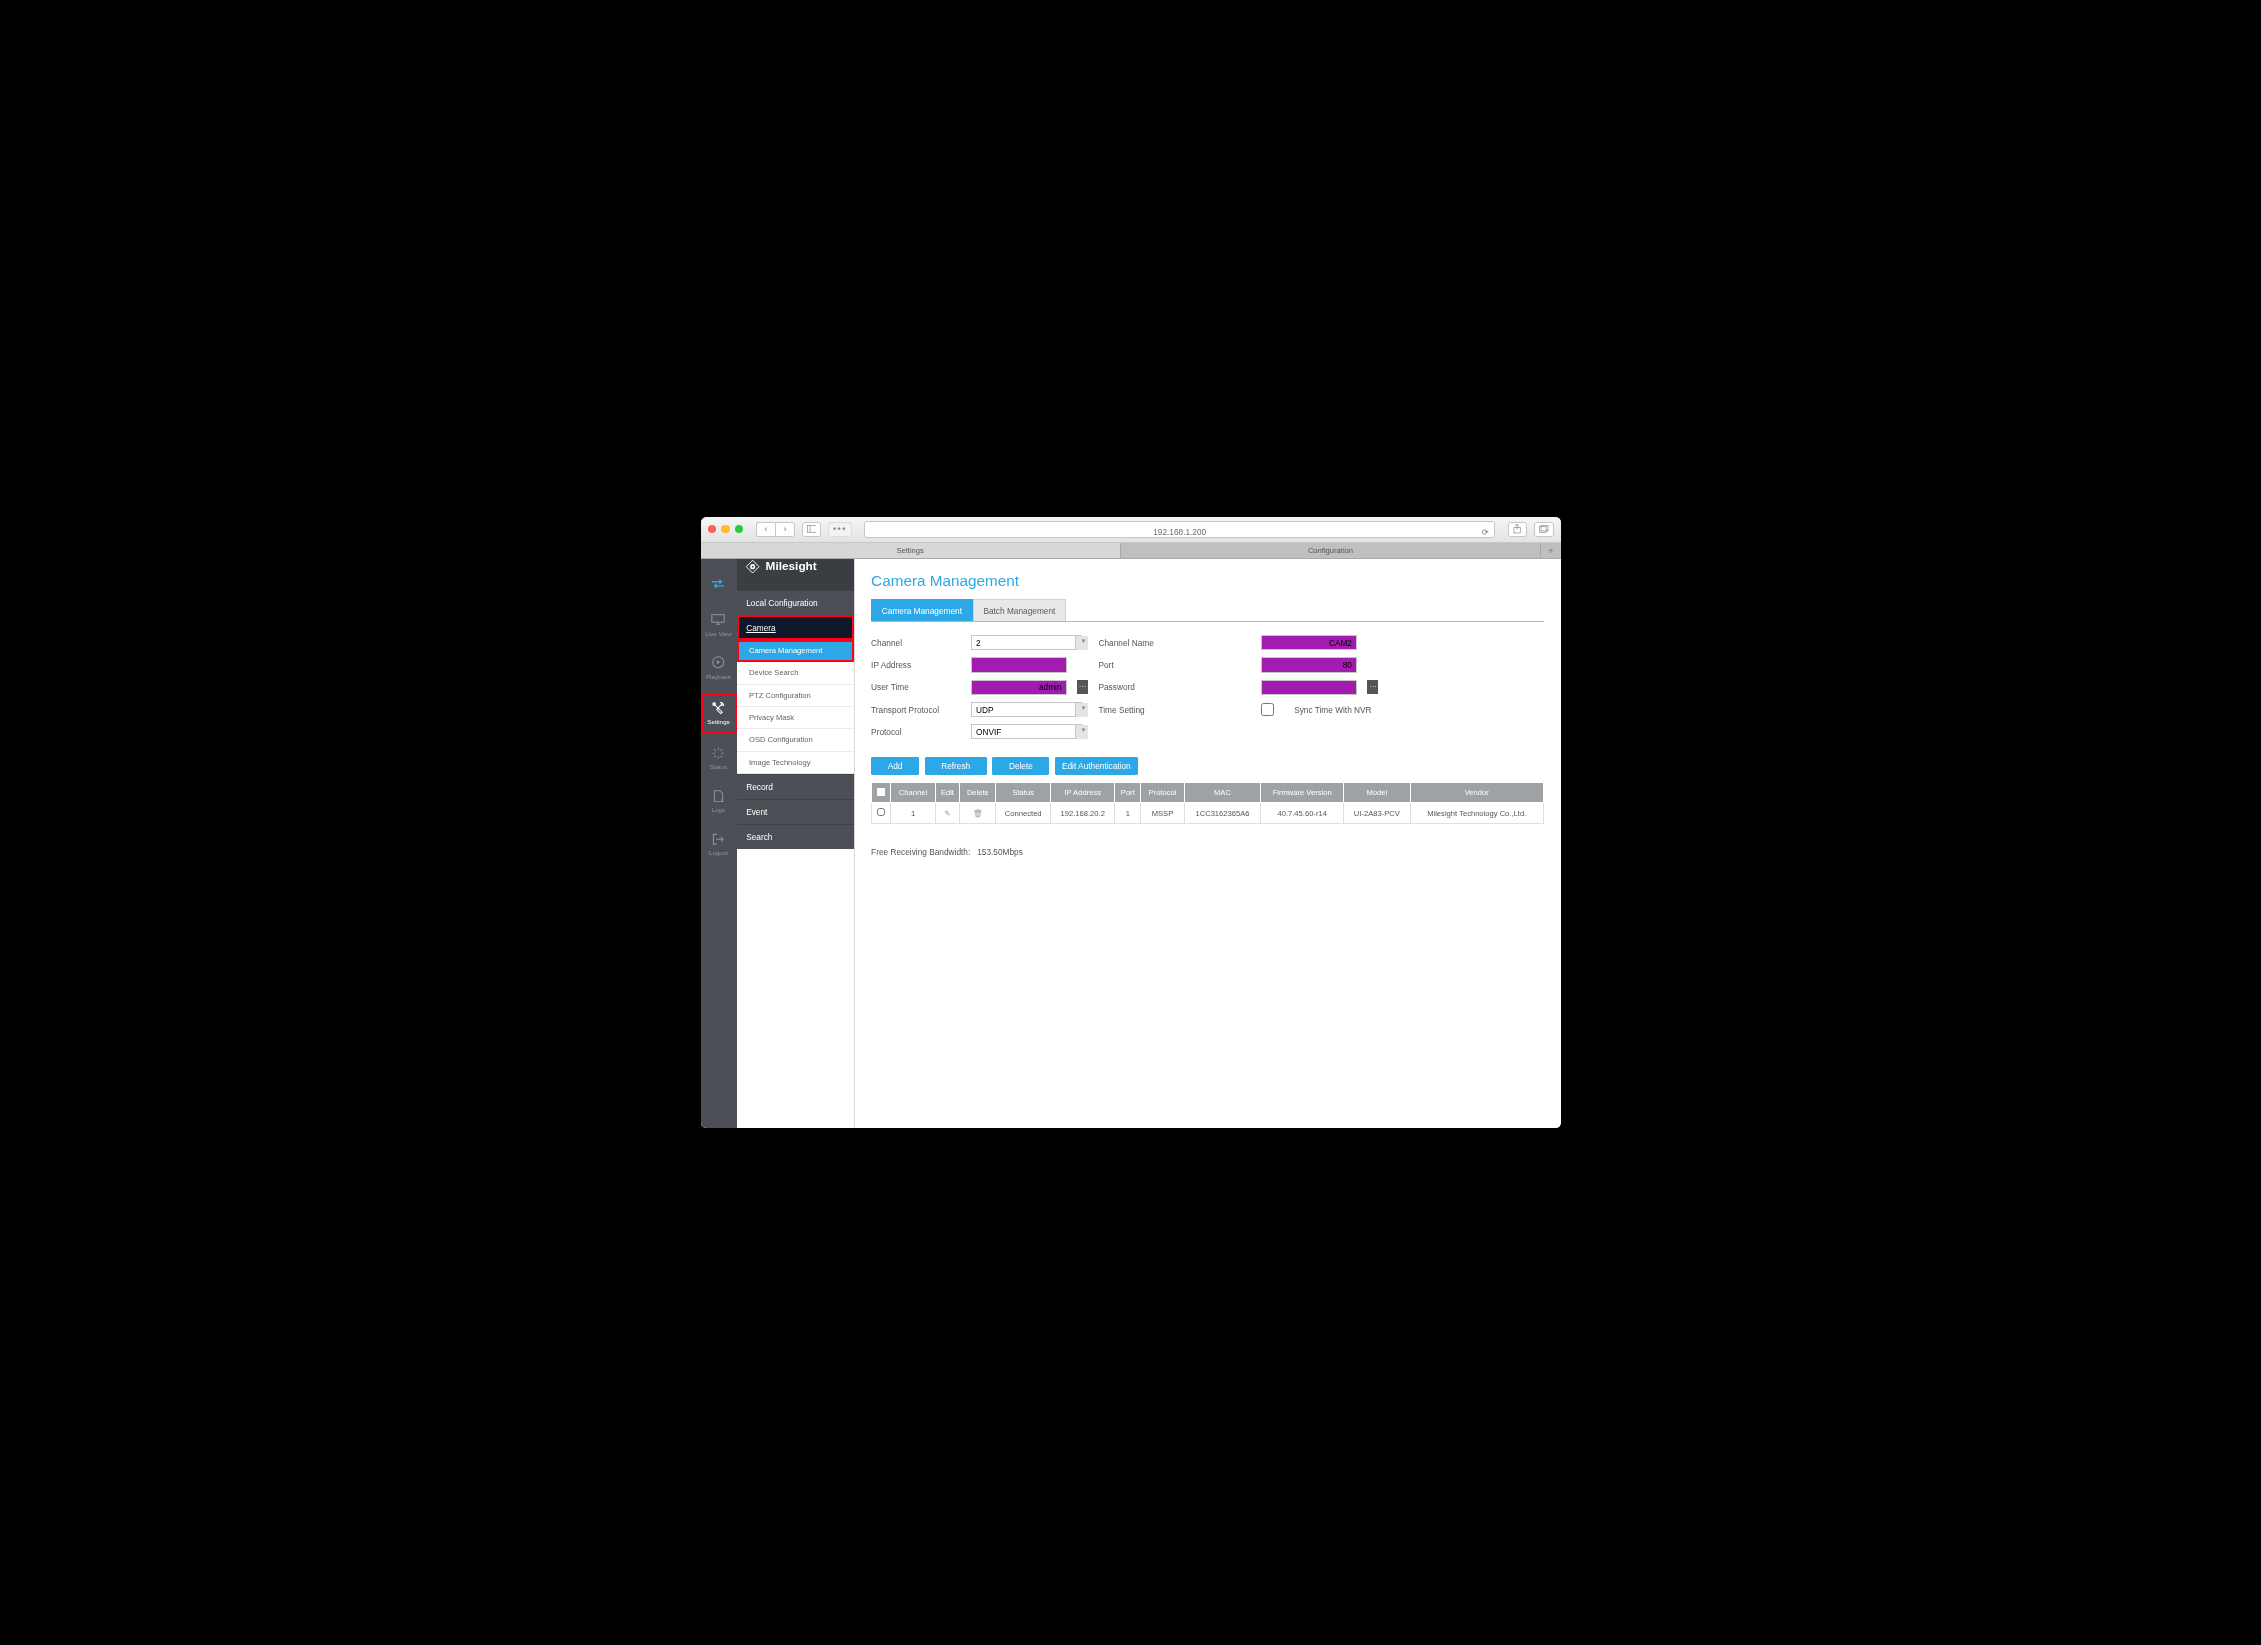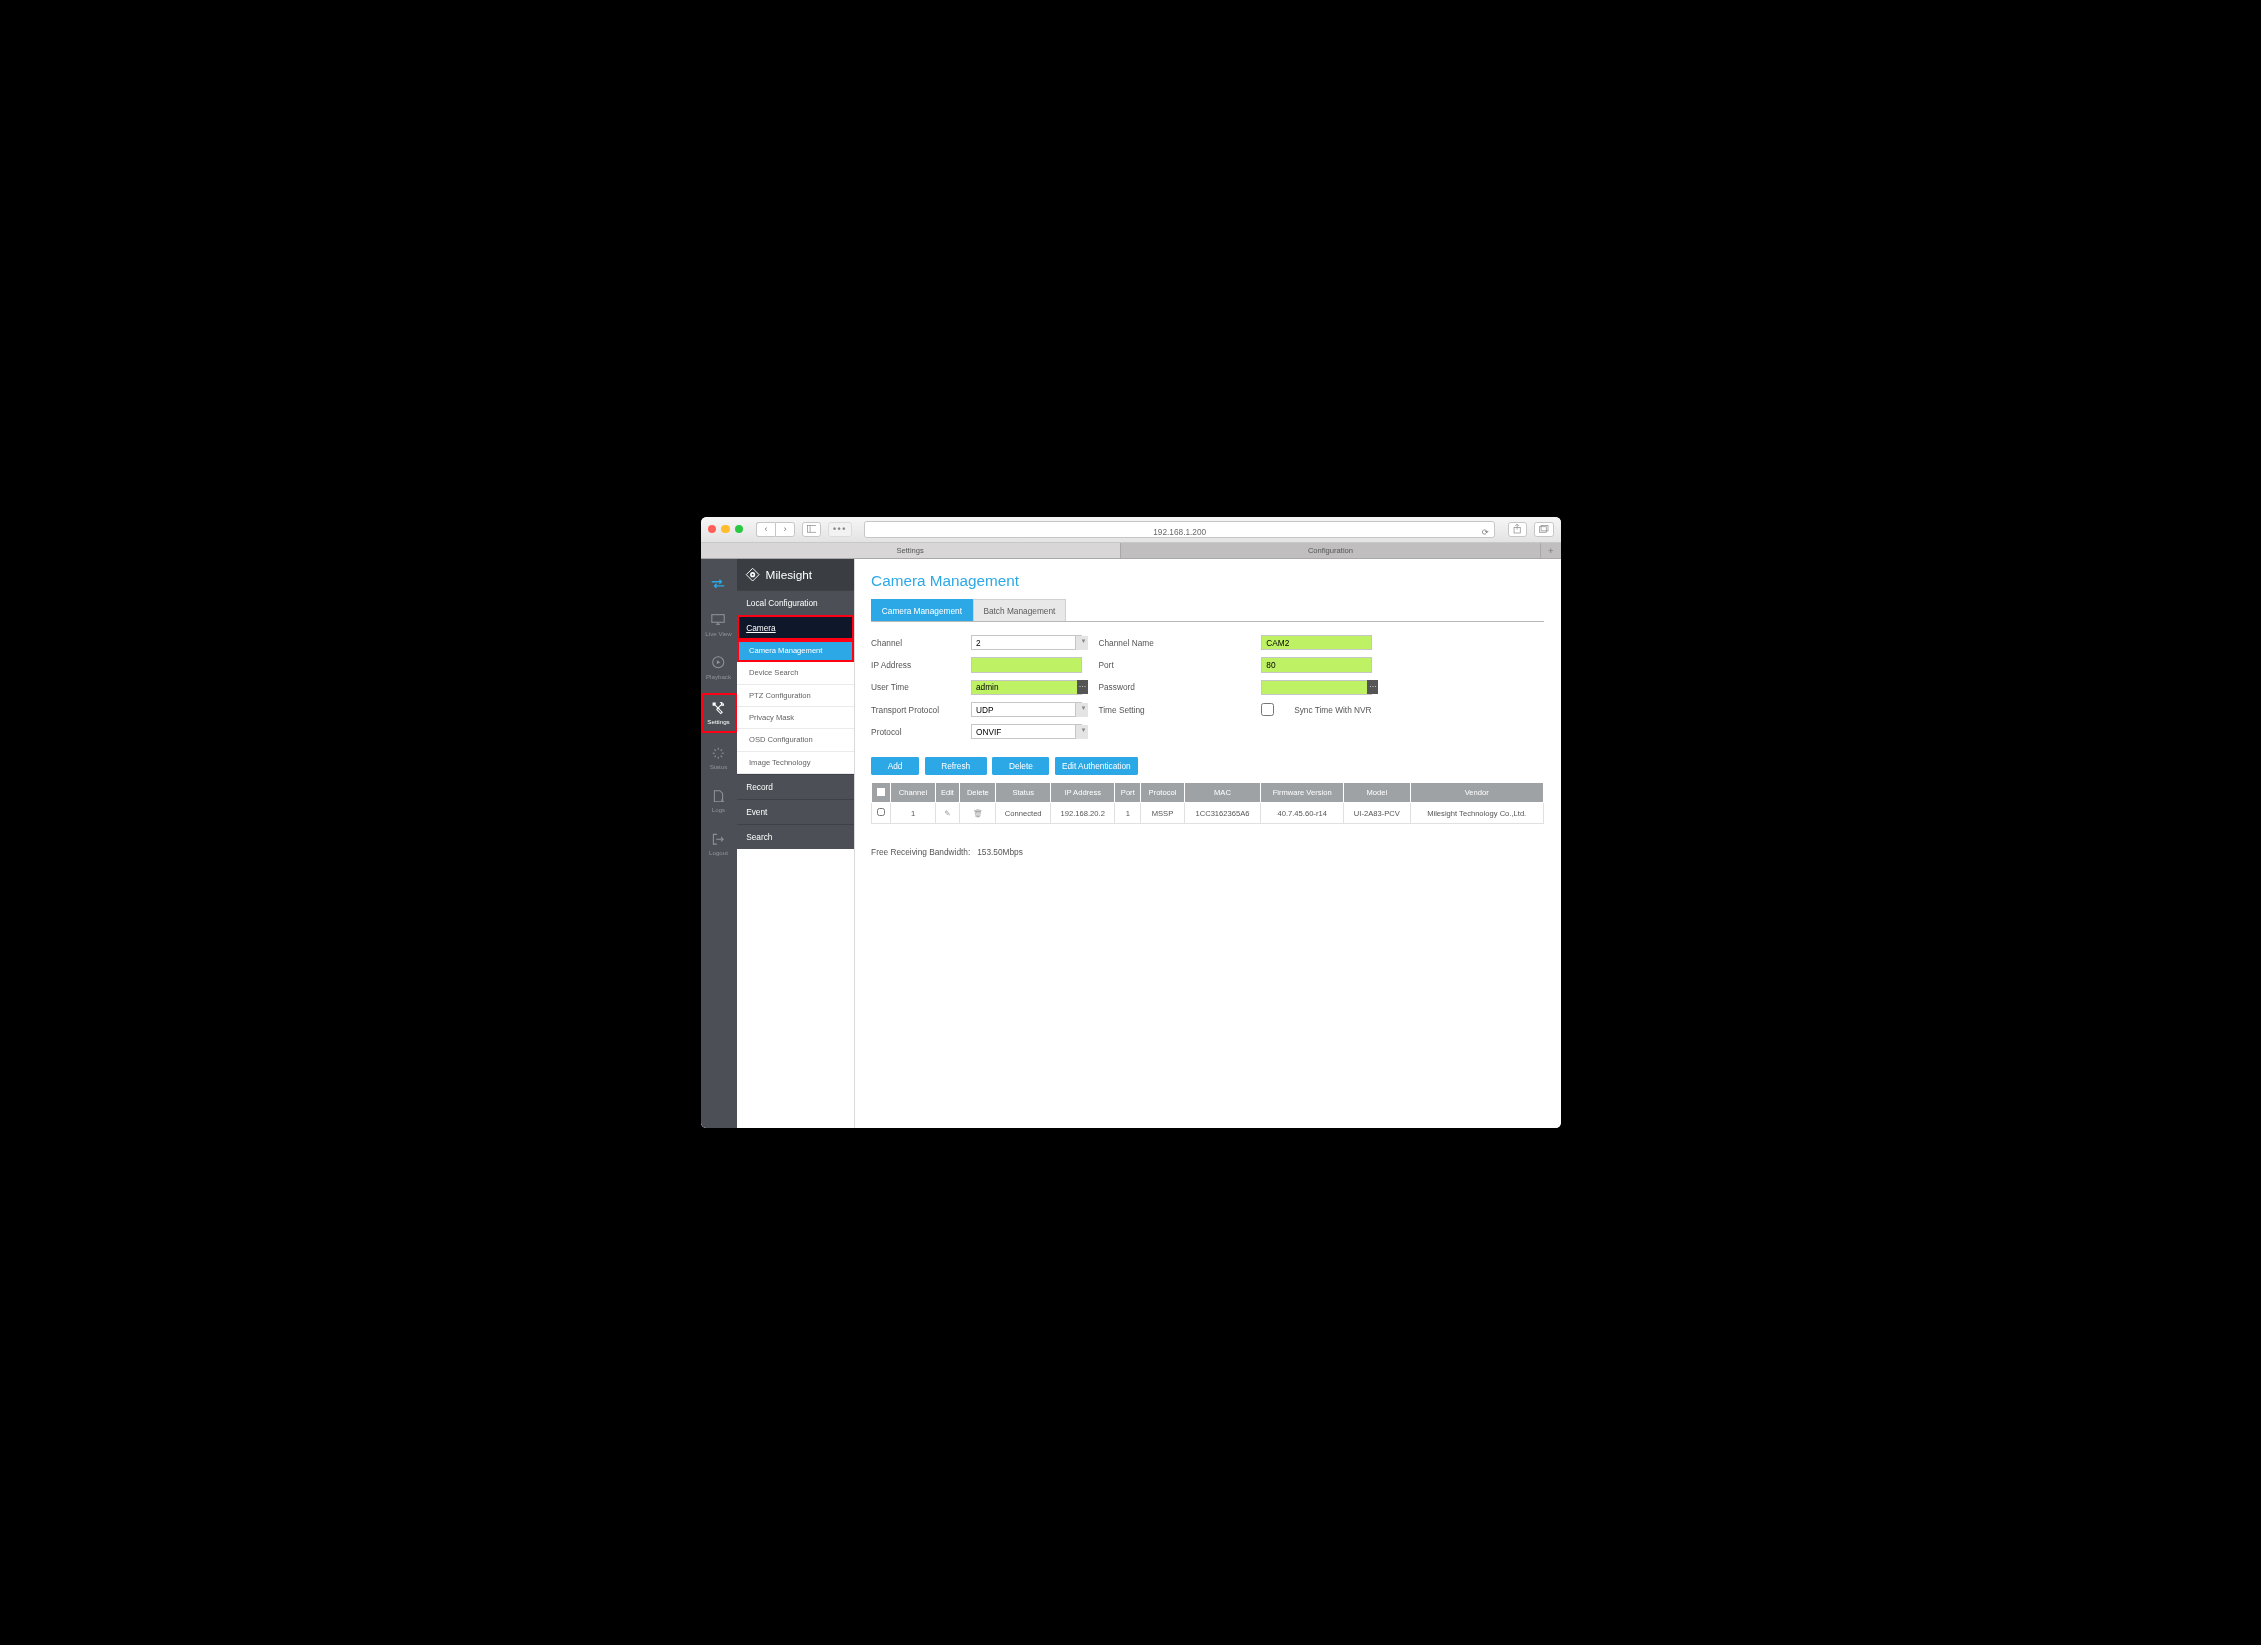--- a/index.html
+++ b/index.html
@@ -90,22 +90,22 @@
   color:#8f949a; padding:5.5px 0; cursor:pointer;
 }
 .rail-item.active { color:#fff; }
 .rail-item.highlight-red { border:2.1px solid #ff0014; border-radius:2.1px; }
 .rail-icon { width:15.3px; height:15.3px; display:flex; align-items:center; justify-content:center; margin-bottom:2.8px;}
 .rail-label { font-size:6.2px; }
 
 
 .sidebar { width:118px; background:#fff; border-right:0.7px solid #d9d9d9; }
 .brand {
-  background:#3a3d42; height:30.5px; display:flex; align-items:center;
-  padding:0 8.3px; gap:5.5px; color:#fff; font-size:11.8px; font-weight:400;
+  background:#3a3d42; height:30.5px; display:flex; align-items:flex-start;
+  padding:0 8.3px; gap:5.5px; color:#fff; font-size:11.8px; font-weight:700;
 }
 .brand-logo { width:15.3px; height:15.3px; }
 
 .side-section {
   background:#4c5056; color:#fff; padding:7px 9.7px; font-size:8.3px;
   border-top:0.7px solid #3e4146;
 }
 .side-section.dark { background:#0f172a;text-decoration:underline; }
 .side-section.highlight-red { outline:2.1px solid #ff0014; outline-offset:-2.1px; }
 
@@ -126,21 +126,21 @@
   border:0.7px solid #d0d0d0; border-bottom:none; cursor:pointer;
 }
 .tab.active { background:#2da8e6; color:#fff; border-color:#2da8e6; }
 
 .form-grid {
   display:grid; grid-template-columns: 90px 118px 153px 118px; gap:7px 9.7px;
   align-items:center; font-size:8.3px; color:#555;
 }
 .form-input {
   height:15.3px; border:0.7px solid #c6c6c6; padding:0 4.2px; font-size:8.3px;
-  width:111px; background:#bef264;
+  width:96px; background:#a21caf;text-align:right;
 }
 .form-select {
   height:15.3px; border:0.7px solid #c6c6c6; padding:0 4.2px; font-size:8.3px;
   width:111px; background:#fff; appearance:none; position:relative;
 }
 .sel-wrap { position:relative; display:inline-block; }
 .sel-wrap::after {
   content:""; position:absolute; right:0.7px; top:0.7px; width:12.5px; height:14px;
   background:#e4e4e4; border-left:0.7px solid #c6c6c6; pointer-events:none;
 }

